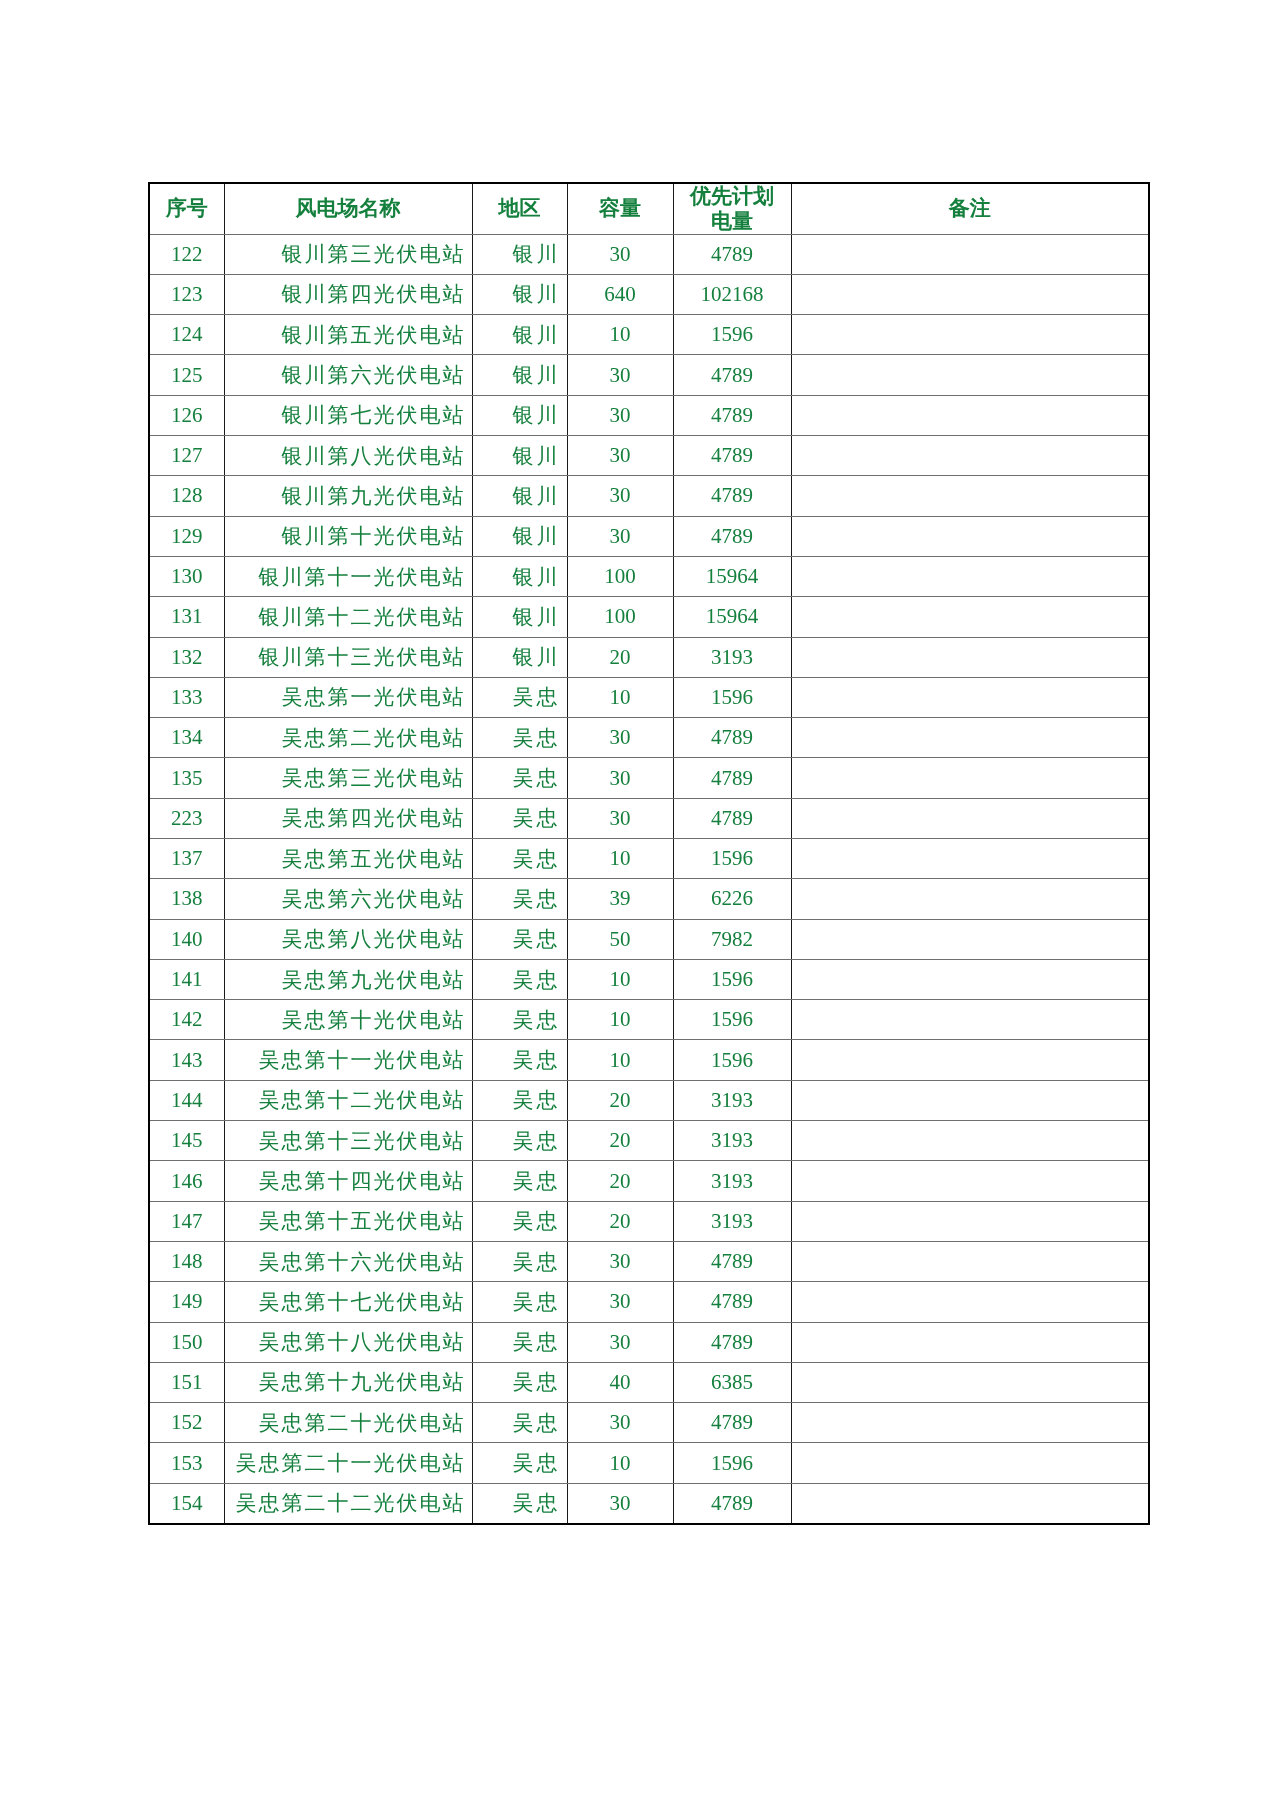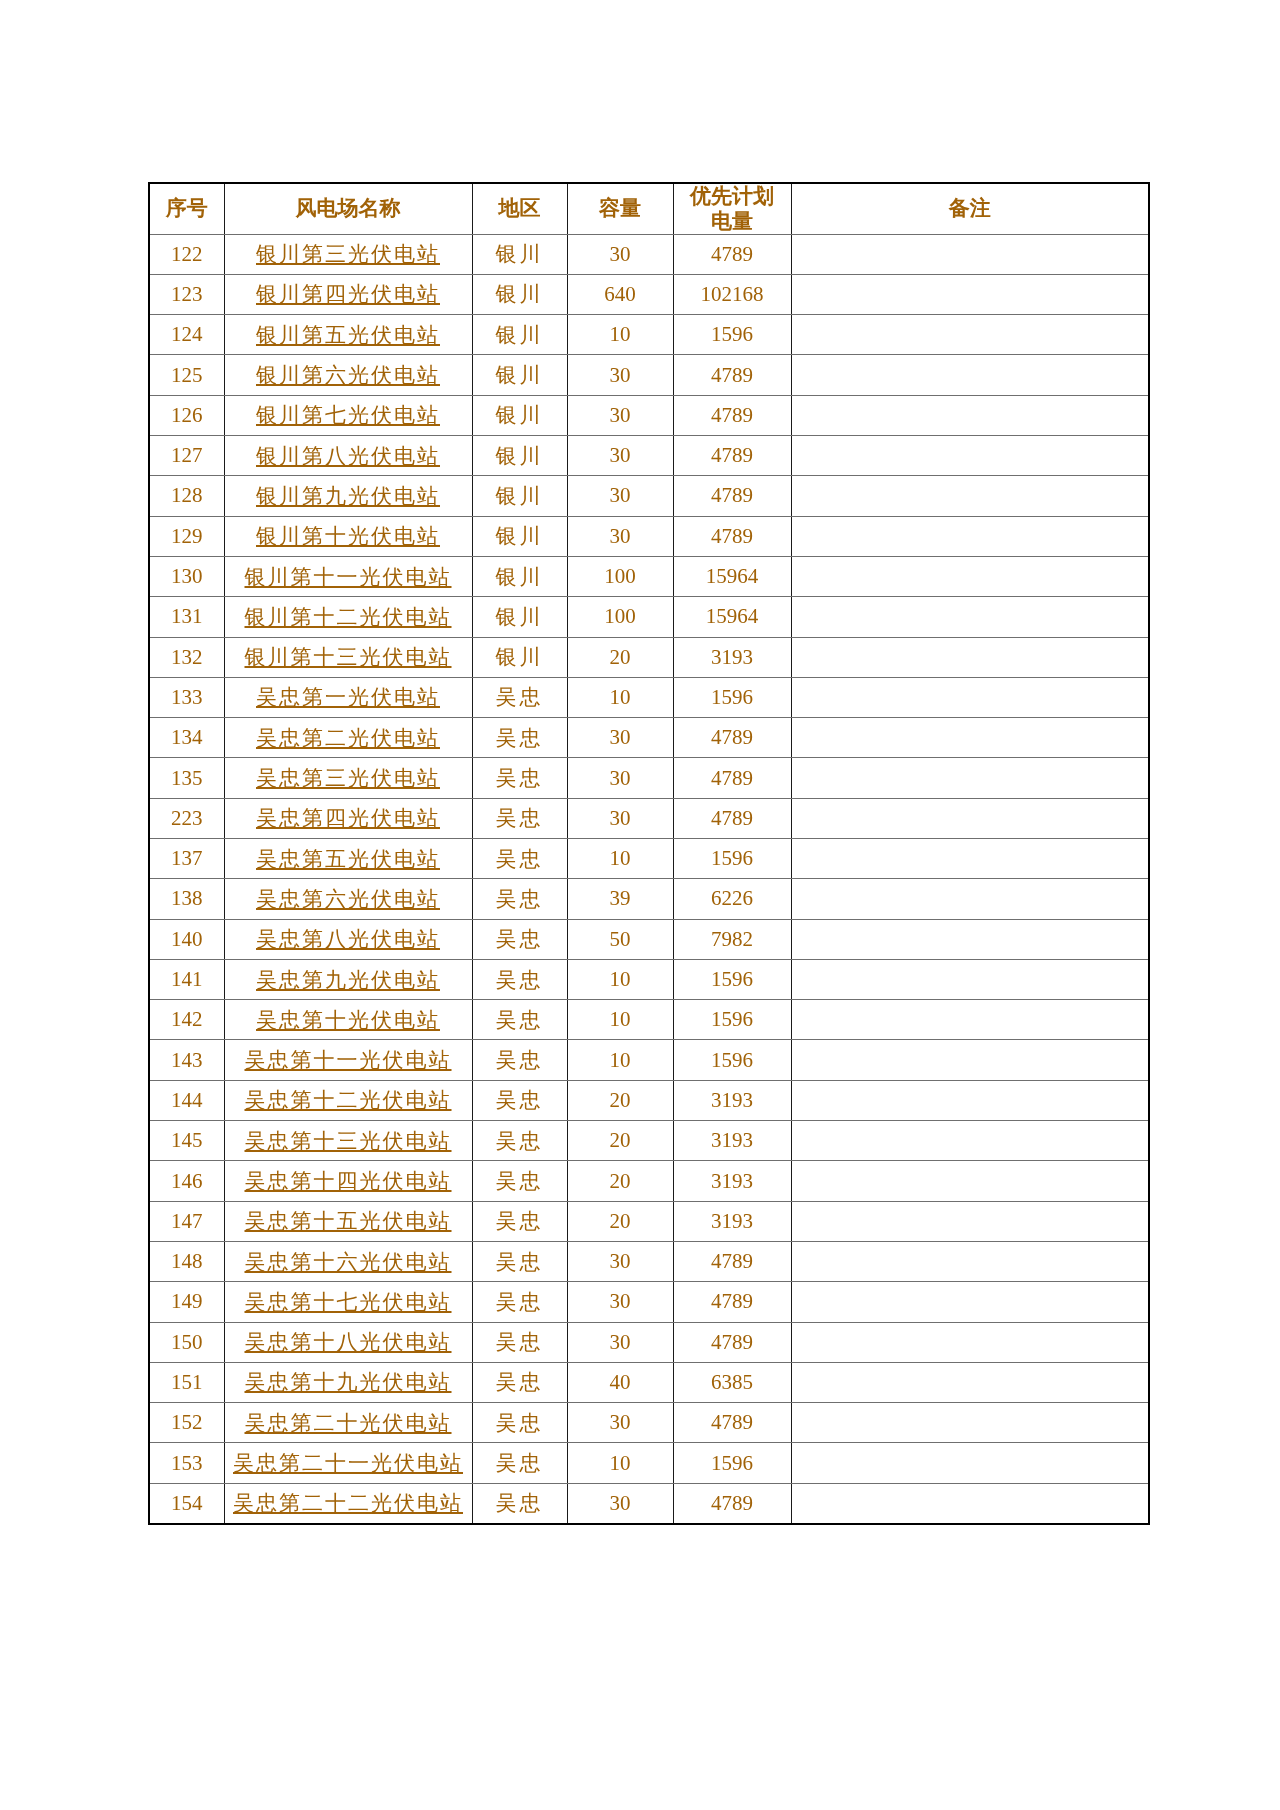--- a/index.html
+++ b/index.html
@@ -6,21 +6,21 @@
     margin: 0;
     padding: 0;
     background: #ffffff;
   }
   .page {
     position: relative;
     width: 1280px;
     height: 1810px;
     background: #ffffff;
     font-family: "Liberation Serif", "DejaVu Serif", serif;
-    color: #a16207;
+    color: #15803d;
     overflow: hidden;
   }
   table.station-table {
     position: absolute;
     left: 148px;
     top: 182px;
     width: 1000px;
     border-collapse: collapse;
     table-layout: fixed;
     border: 2px solid #000000;
@@ -42,26 +42,26 @@
     height: 50px;
     font-weight: 700;
     line-height: 1.18;
     white-space: pre-line;
   }
   .station-table td {
     height: 40.3px;
     font-weight: 400;
   }
   .station-table td.cell-name {
-    text-align: center;
+    text-align: right;
     letter-spacing: 2px;
-    text-decoration: underline;
   }
   .station-table td.cell-region {
     letter-spacing: 3px;
+    text-align: right;
   }
 </style>
 </head>
 <body>
 
 <div class="page">
   <table class="station-table">
     <colgroup>
       <col style="width:75px">
       <col style="width:248px">

